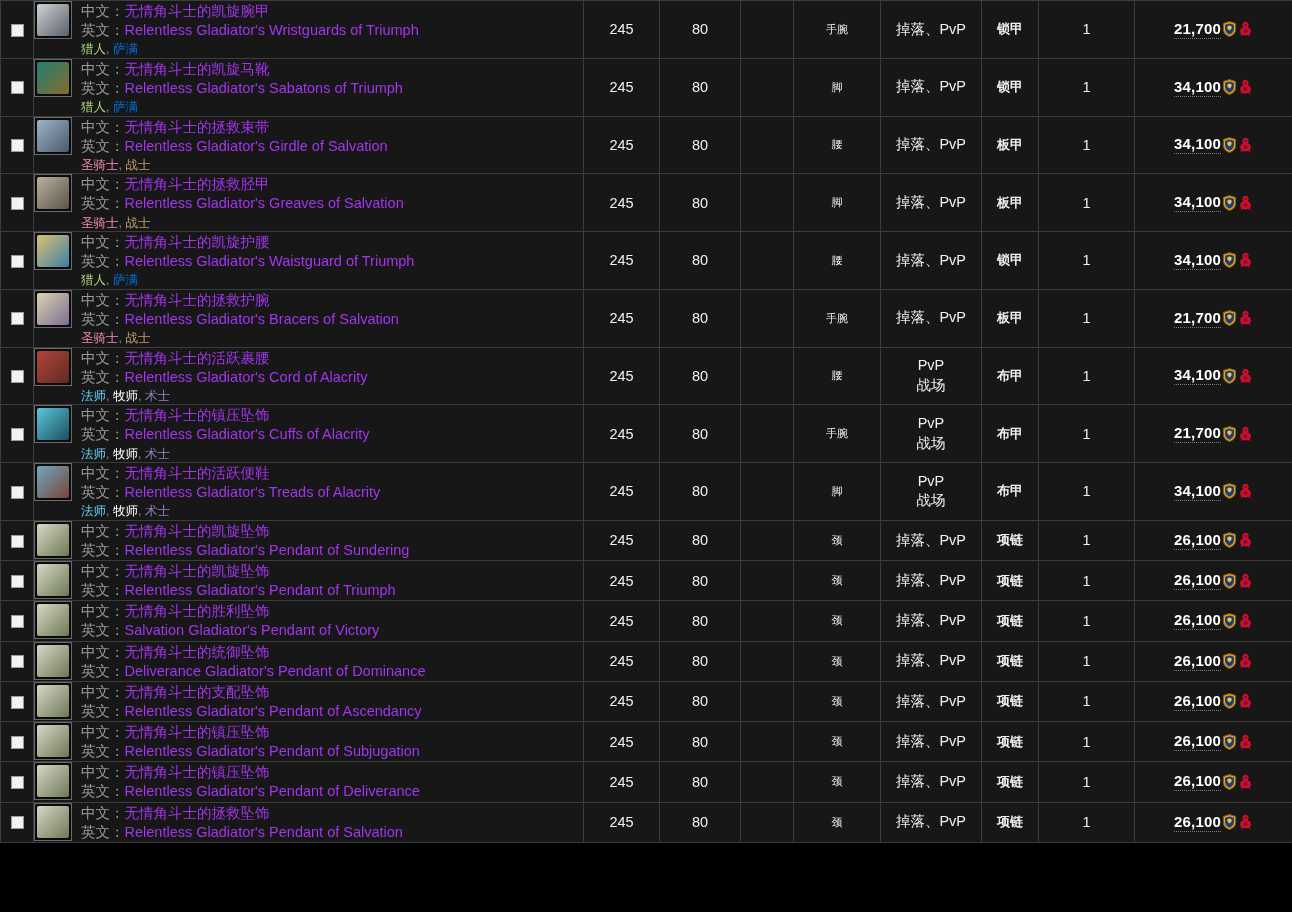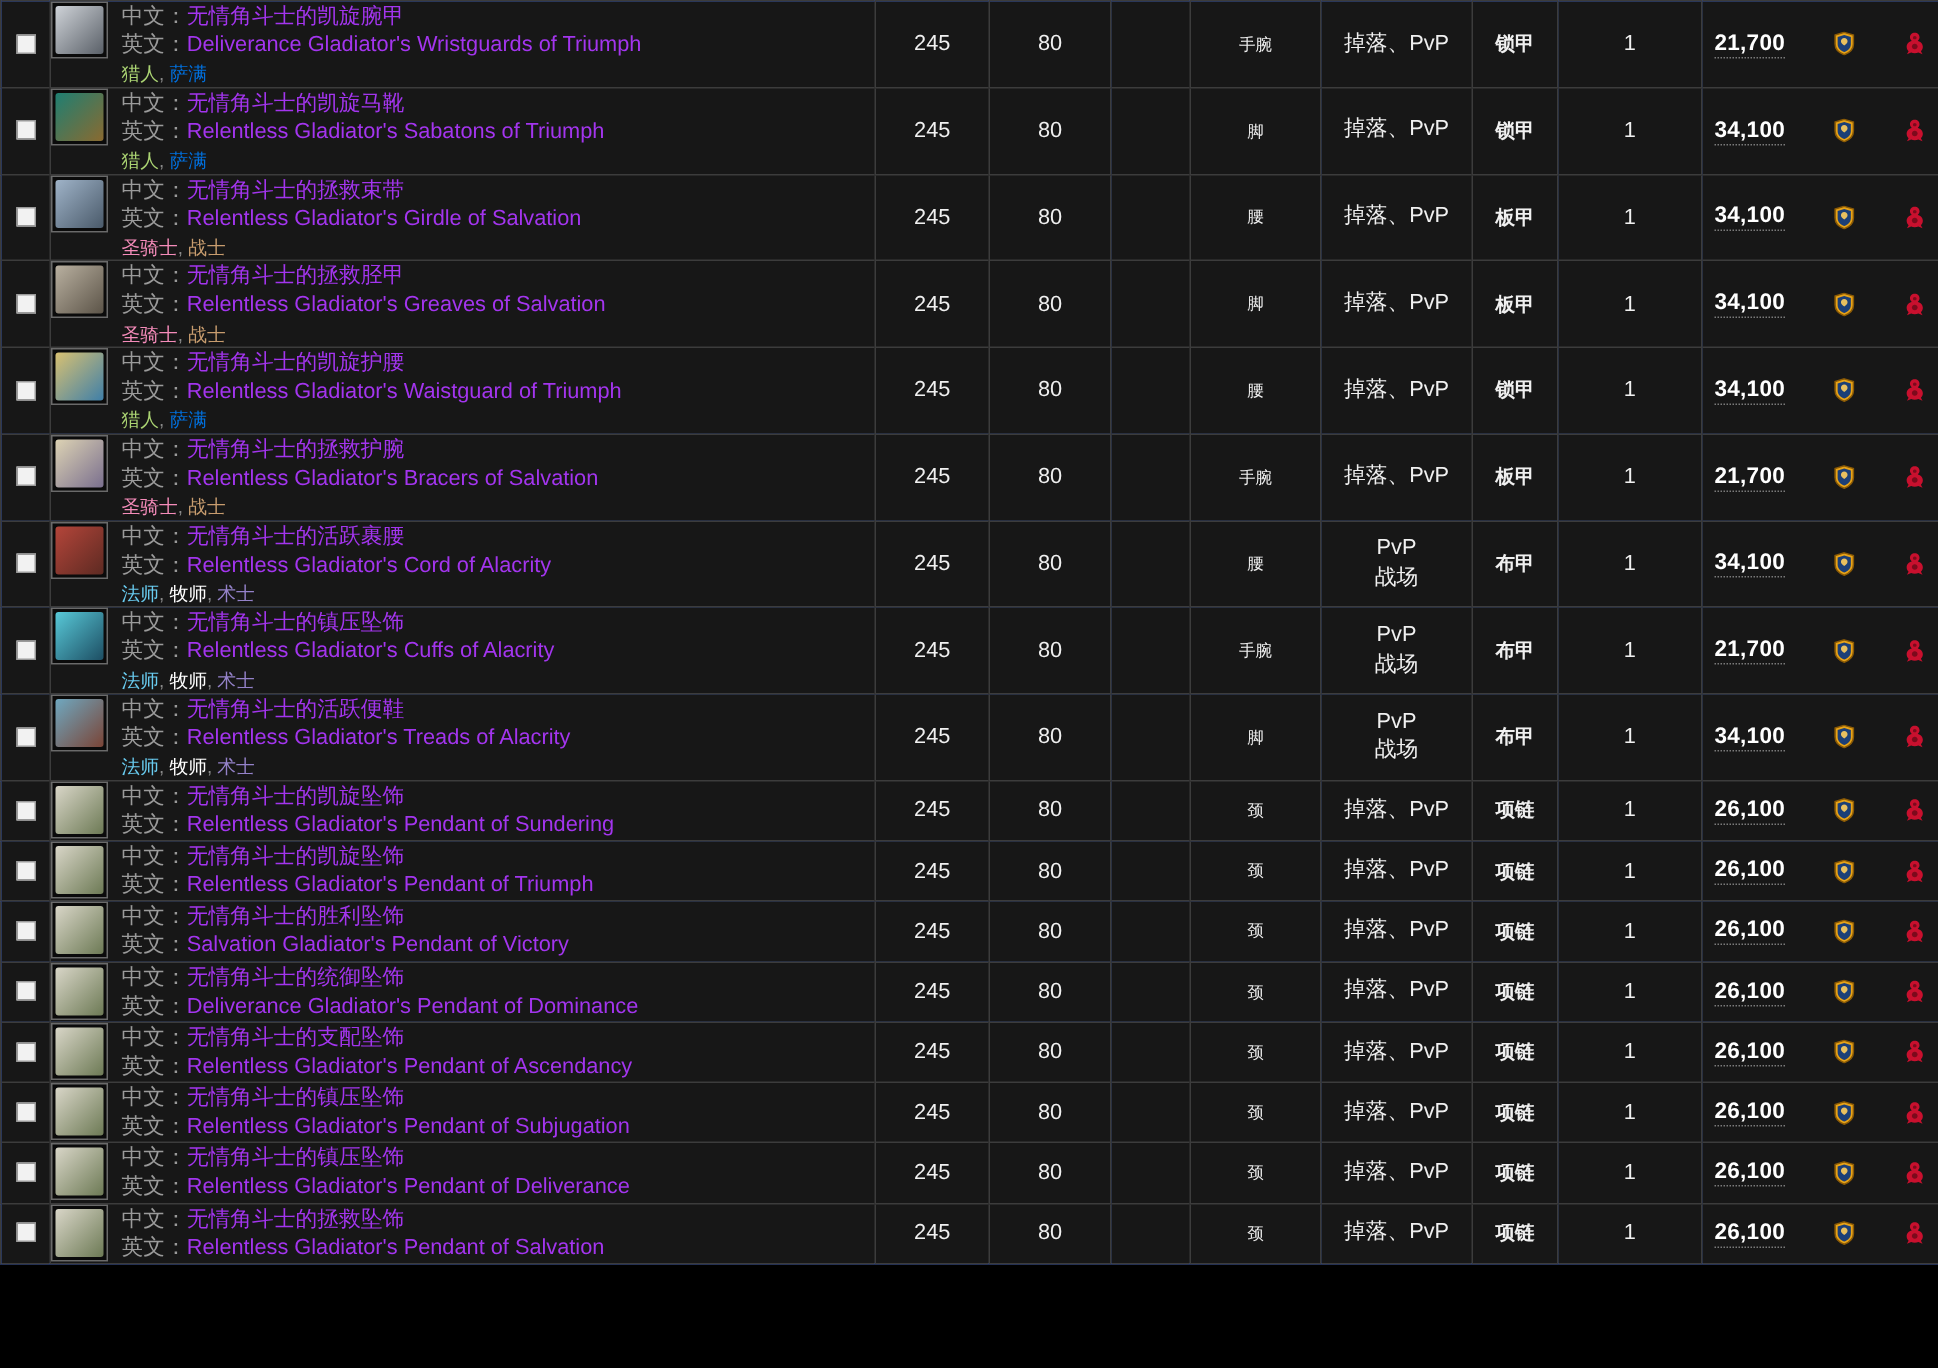--- a/index.html
+++ b/index.html
@@ -11,21 +11,21 @@
     width: 1292px;
     height: 912px;
     overflow: hidden;
     font-family: "Liberation Sans", "DejaVu Sans", sans-serif;
     color: #ffffff;
   }
   #item-table {
     width: 1292px;
     border-collapse: collapse;
     table-layout: fixed;
-    background: #1d4ed8;
+    background: #be185d;
   }
   #item-table tr.item-row {
     background: #171717;
     border-top: 1px solid #3c3c3c;
     border-bottom: 1px solid #3c3c3c;
   }
   #item-table td {
     border-left: 1px solid #3c3c3c;
     border-right: 1px solid #3c3c3c;
     vertical-align: middle;
@@ -108,21 +108,20 @@
   .cell-armor { text-align: center; font-size: 13px; color: #f0f0f0; font-weight: bold; }
   .cell-slot { text-align:center; font-size: 11px; color: #f0f0f0; }
 
   
   .cell-cost { text-align: center; }
   .cost-inner {
     display: inline-flex;
     align-items: center;
     justify-content: flex-end;
     position: relative;
-    gap: 31px;
   }
   .cost-amt {
     font-size: 15px;
     font-weight: bold;
     color: #ffffff;
     border-bottom: 1px dotted #7a7a7a;
     padding-bottom: 1px;
     letter-spacing: .2px;
   }
   .icon-honor, .icon-horde {
@@ -153,21 +152,21 @@
   <tbody id="table-body">
       <tr class="item-row">
         <td class="cell-check"><span class="chk"></span></td>
         <td class="cell-item">
           <div class="item-inner">
             <span class="item-icon">
               <span class="glyph" style="background:linear-gradient(135deg,#cfd3d8 0%,#5a6068 100%)"></span>
             </span>
             <span class="item-text">
               <div class="line"><span class="lbl">中文：</span><span class="iname">无情角斗士的凯旋腕甲</span></div>
-              <div class="line"><span class="lbl">英文：</span><span class="iname">Deliverance Gladiator's Wristguards of Triumph</span></div>
+              <div class="line"><span class="lbl">英文：</span><span class="iname">Relentless Gladiator's Wristguards of Triumph</span></div>
               <div class="classes"><span class="cls" style="color:#abd473">猎人</span><span class="sep">, </span><span class="cls" style="color:#0070de">萨满</span></div>
             </span>
           </div>
         </td>
         <td class="cell-num">245</td>
         <td class="cell-num">80</td>
         <td class="cell-txt"></td>
         <td class="cell-slot">手腕</td>
         <td class="cell-src">
           <div>掉落、PvP</div>

